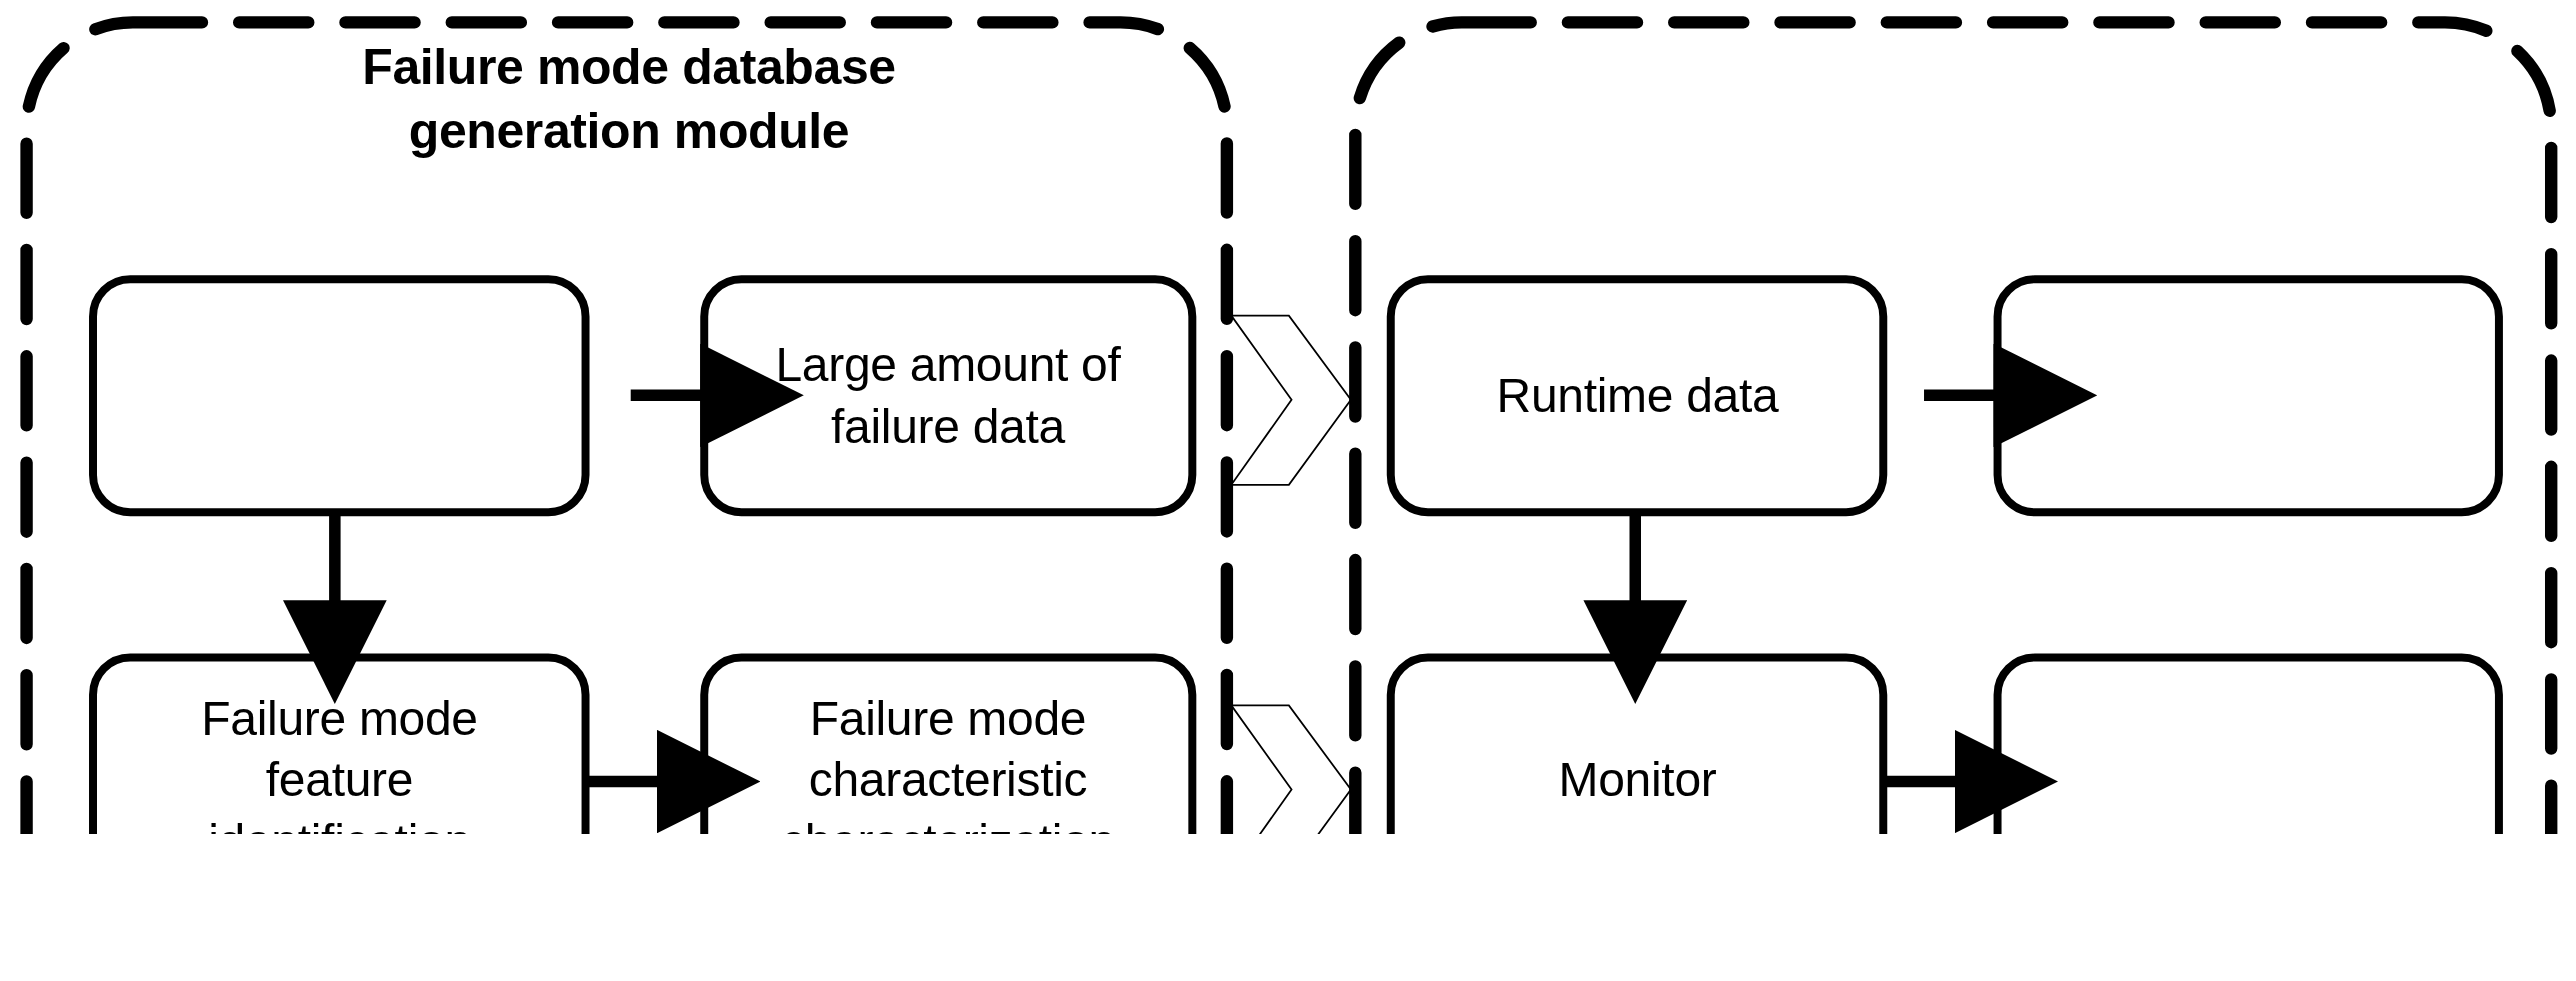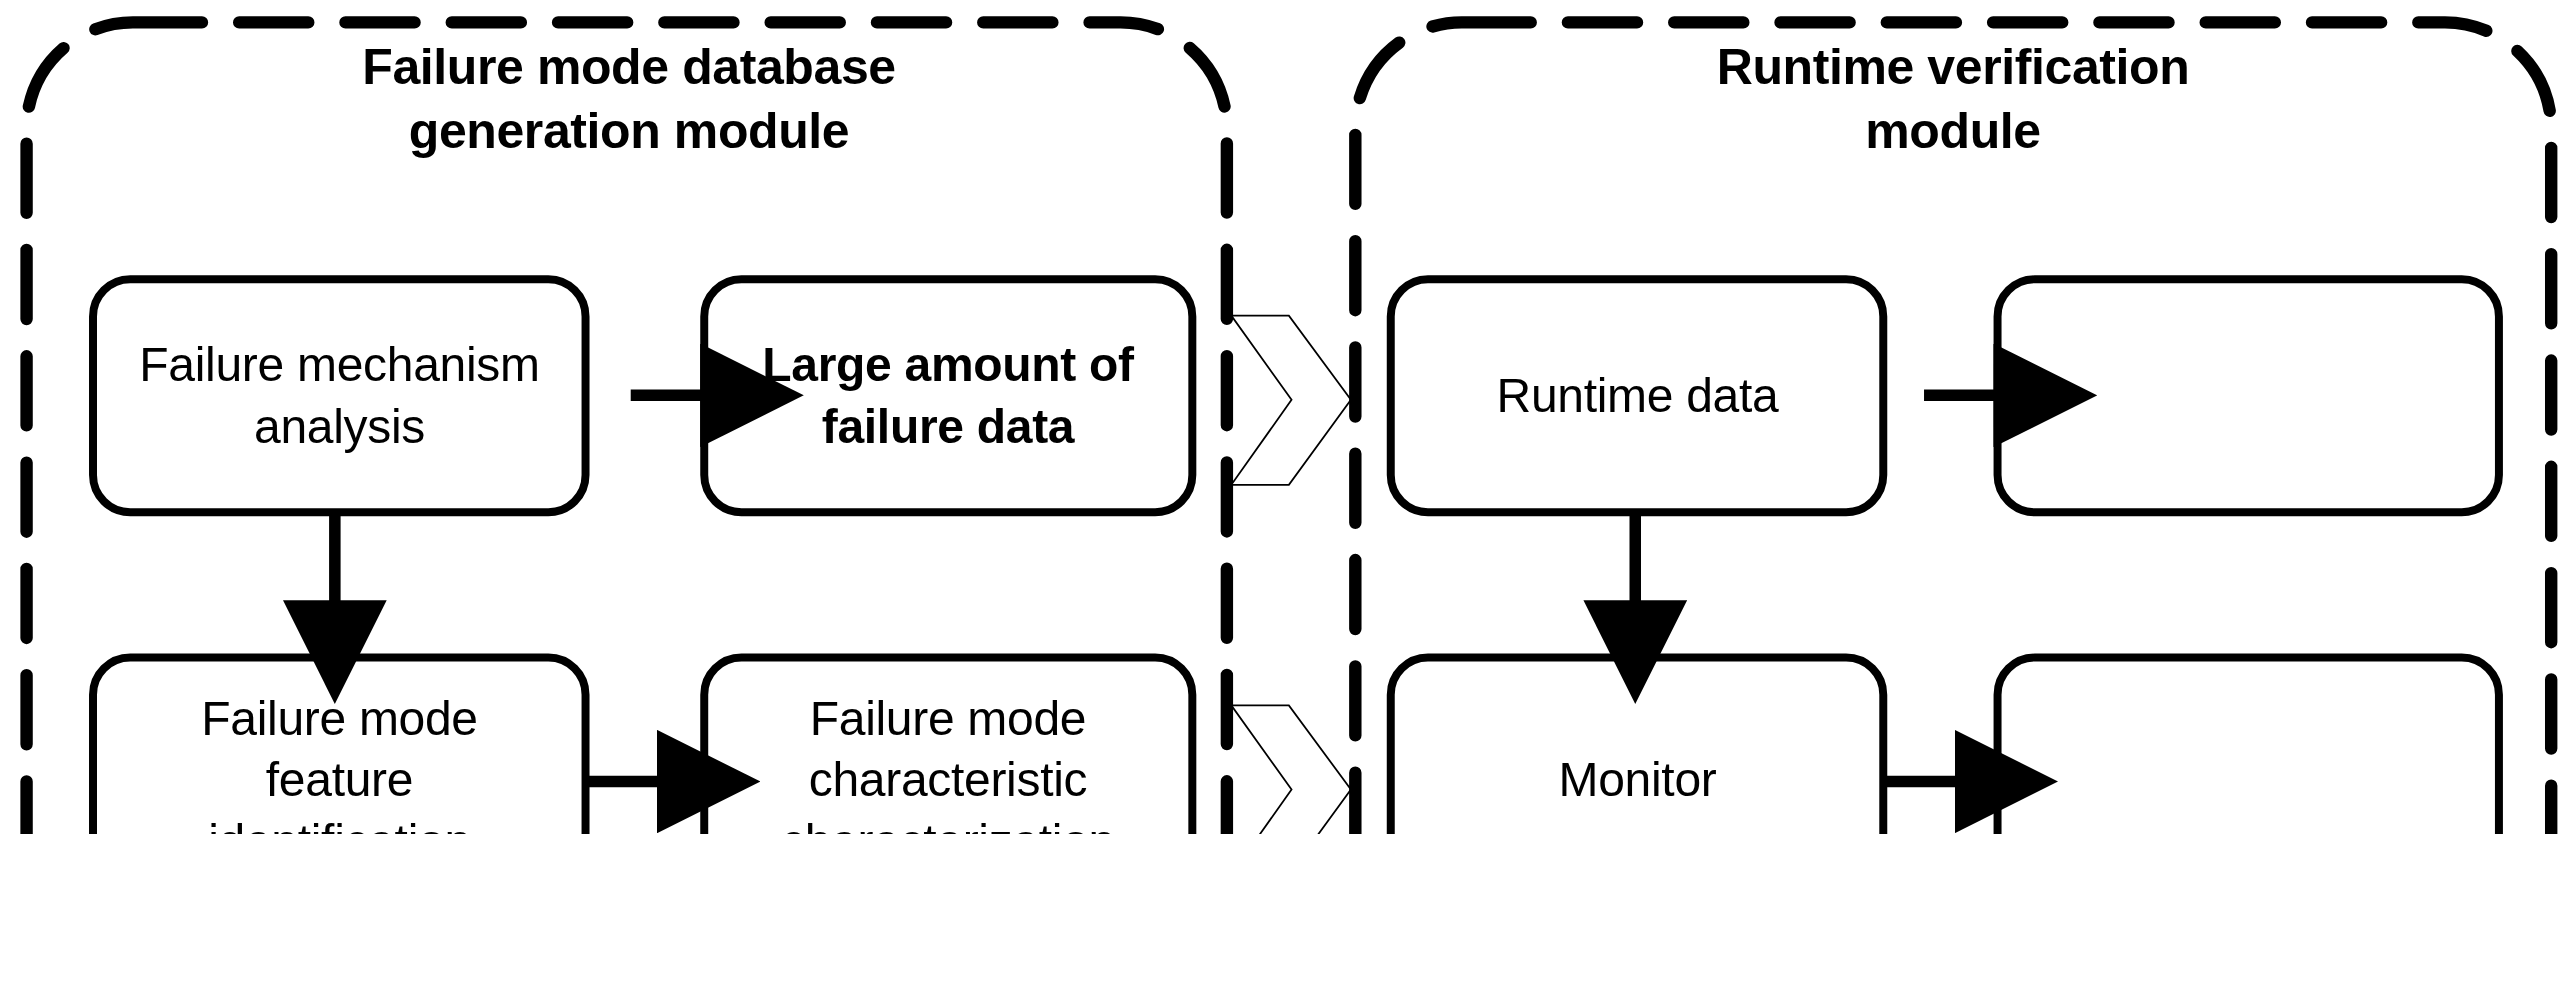--- a/index.html
+++ b/index.html
@@ -102,27 +102,23 @@
 
       <line x1="1846" y1="576" x2="1846" y2="680" stroke="#000000" stroke-width="13" marker-end="url(#arrowhead-right)"></line>
 
       <line x1="2128" y1="882" x2="2209" y2="882" stroke="#000000" stroke-width="13" marker-end="url(#arrowhead-right)"></line>
     </g>
   </svg>
 
   <div class="module-title" style="left:80px; top:35px; width:1098px;">Failure mode database
 generation module</div>
 
-  <div class="module-title" style="left:1408px; top:35px; width:1090px;">Runtime verification
-module</div>
 
-  <div class="node-label" style="left:93px; top:279px; width:493px; height:233px;">Failure mechanism
-analysis</div>
 
-  <div class="node-label" style="left:704px; top:279px; width:488px; height:233px;font-weight:bold;">Large amount of
+  <div class="node-label" style="left:704px; top:279px; width:488px; height:233px;">Large amount of
 failure data</div>
 
   <div class="node-label" style="left:93px; top:657px; width:493px; height:246px;">Failure mode
 feature
 identification</div>
 
   <div class="node-label" style="left:704px; top:657px; width:488px; height:246px;">Failure mode
 characteristic
 characterization</div>
 

